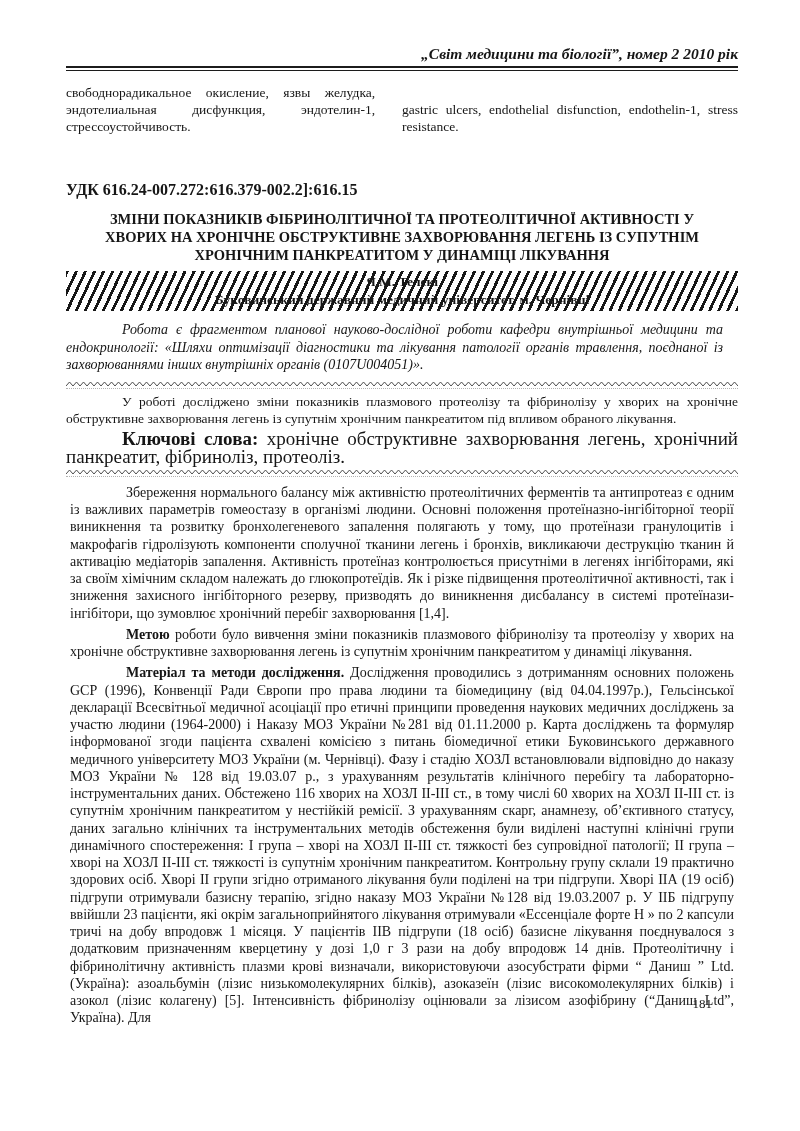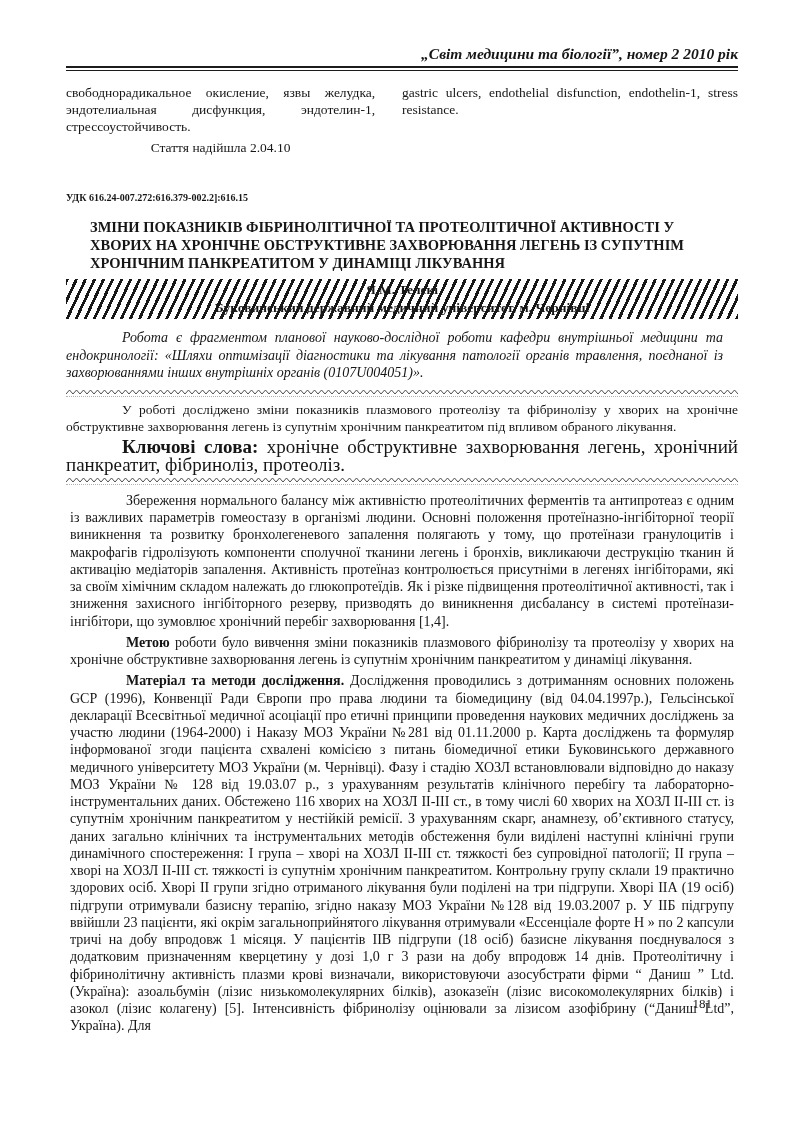--- a/index.html
+++ b/index.html
@@ -29,46 +29,48 @@
     border-top:2.5px solid #1c1c1c;
     border-bottom:1px solid #1c1c1c;
     height:2px;
   }
   
   .top-keywords{
     display:flex;
     margin-top:13px;
     font-size:13.5px;
     line-height:17.2px;
+    align-items:flex-end;
   }
   .top-keywords .kw-left{
     width:46%;
     text-align:justify;
   }
   .top-keywords .kw-right{
     width:50%;
     margin-left:4%;
     text-align:justify;
   }
   .received-note{
     width:46%;
     text-align:center;
     font-size:13.5px;
     line-height:17px;
     margin-top:3px;
   }
   
   .udc{
-    margin-top:33px;
+    margin-top:45px;
     font-weight:bold;
-    font-size:10px;
+    font-size:16px;
     line-height:18px;
   }
   .article-title{
     margin:11px 24px 0 24px;
+    text-align:center;
     font-weight:bold;
     font-size:14.5px;
     line-height:18.2px;
   }
   .redacted{
     position:relative;
     margin-top:7px;
     text-align:center;
     font-weight:bold;
     font-size:13.5px;
@@ -130,21 +132,20 @@
 
 <div class="page">
 
   <div class="journal-header">„Світ медицини та біології”, номер 2 2010 рік</div>
   <div class="double-rule"></div>
 
   <div class="top-keywords">
     <div class="kw-left">свободнорадикальное окисление, язвы желудка, эндотелиальная дисфункция, эндотелин-1, стрессоустойчивость.</div>
     <div class="kw-right">gastric ulcers, endothelial disfunction, endothelin-1, stress resistance.</div>
   </div>
-  <div class="received-note">Стаття надійшла 2.04.10</div>
 
   <div class="udc">УДК 616.24-007.272:616.379-002.2]:616.15</div>
 
   <div class="article-title">ЗМІНИ ПОКАЗНИКІВ ФІБРИНОЛІТИЧНОЇ ТА ПРОТЕОЛІТИЧНОЇ АКТИВНОСТІ У ХВОРИХ НА ХРОНІЧНЕ ОБСТРУКТИВНЕ ЗАХВОРЮВАННЯ ЛЕГЕНЬ ІЗ СУПУТНІМ ХРОНІЧНИМ ПАНКРЕАТИТОМ У ДИНАМІЦІ ЛІКУВАННЯ</div>
 
   <div class="redacted">
     <div>Я.М. Телекі</div>
     <div>Буковинський державний медичний університет, м. Чернівці</div>
   </div>
 

